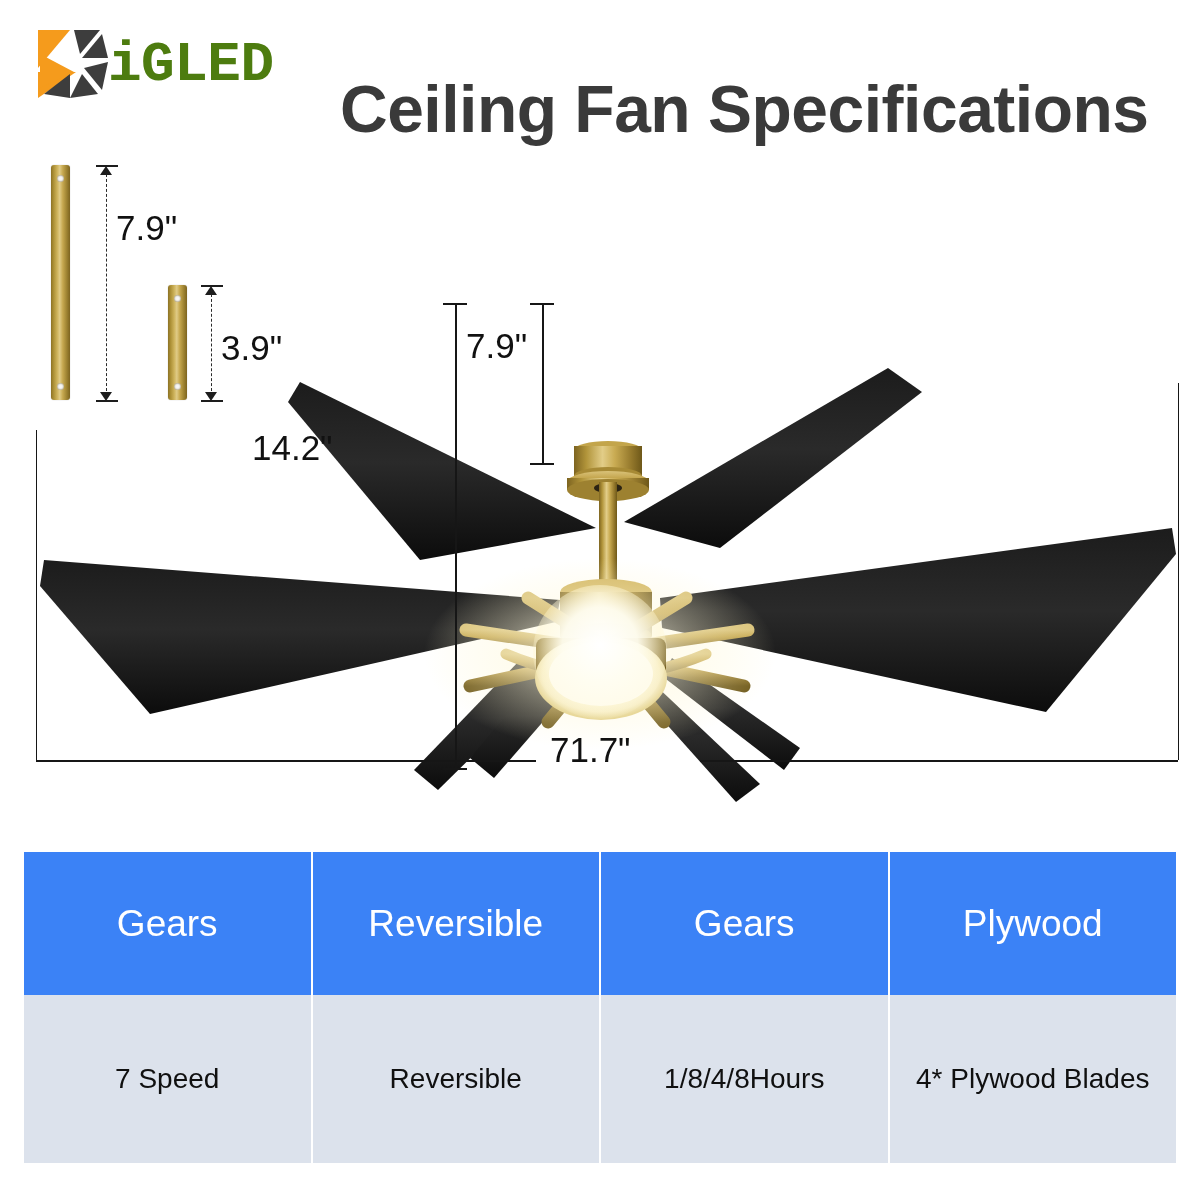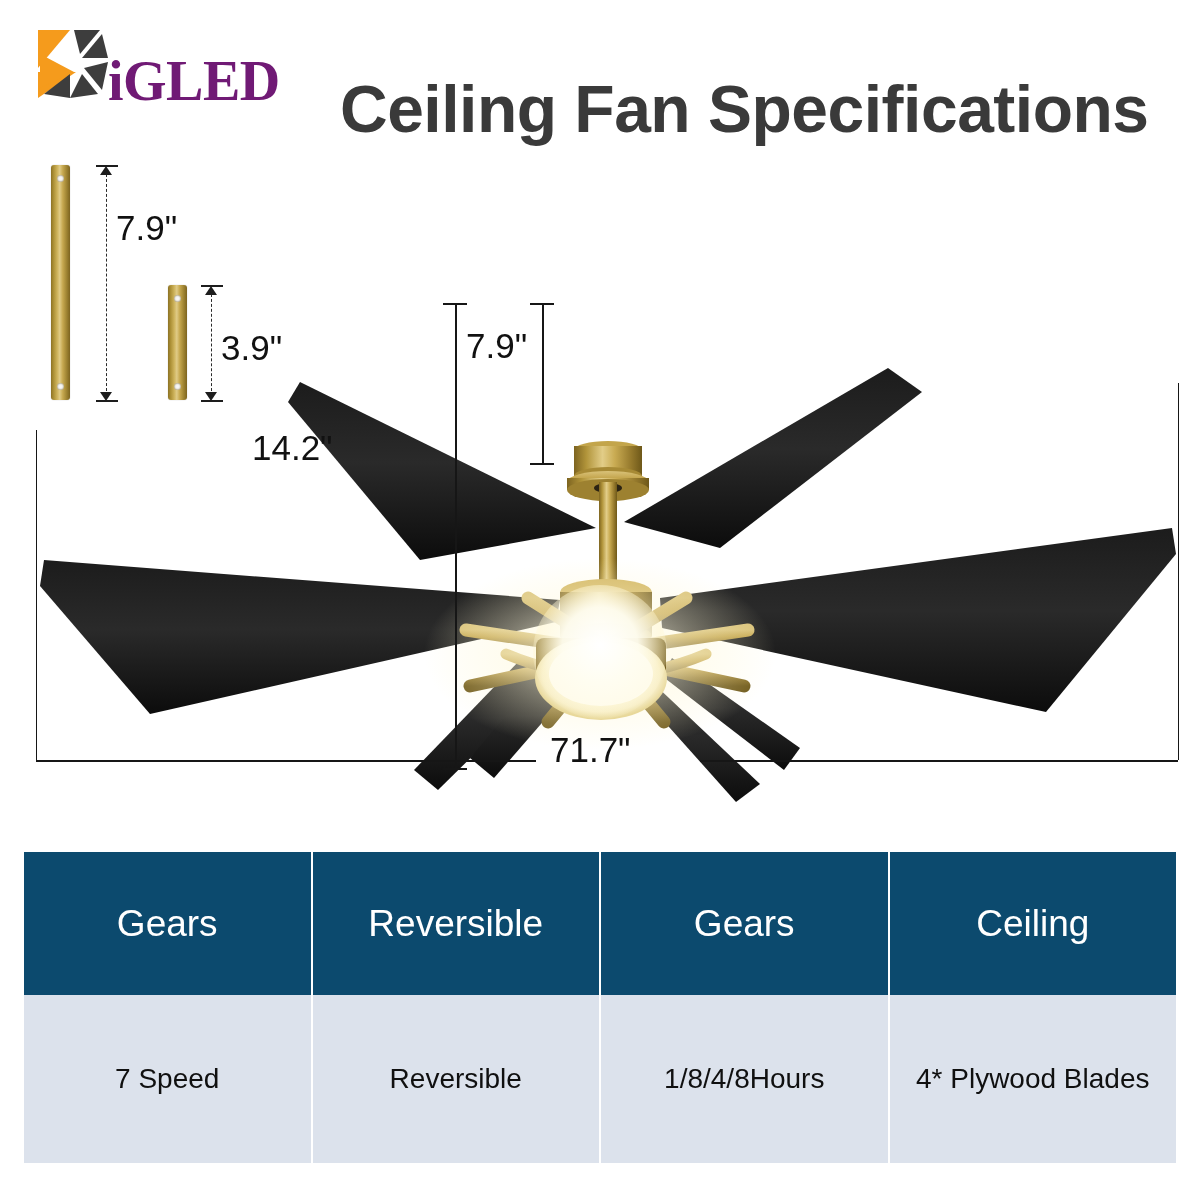--- a/index.html
+++ b/index.html
@@ -22,26 +22,26 @@
     left: 0; top: 0;
     width: 1200px; height: 130px;
   }
   #logo-mark {
     position: absolute;
     left: 30px; top: 28px;
     width: 86px; height: 72px;
   }
   #logo-wordmark {
     position: absolute;
-    left: 108px; top: 45px;
+    left: 108px; top: 29px;
     font-size: 56px;
     font-weight: 700;
     letter-spacing: -0.5px;
-    color: #701a75;
-    font-family: Liberation Serif, serif;
+    color: #4d7c0f;
+    font-family: Liberation Mono, monospace;
     line-height: 72px;
   }
   #page-title {
     position: absolute;
     left: 340px; top: 29px;
     font-size: 66px;
     font-weight: 700;
     color: #3a3a3a;
     line-height: 72px;
     letter-spacing: -0.5px;
@@ -146,21 +146,21 @@
   
   #spec-table {
     position: absolute;
     left: 22px; top: 852px;
     width: 1156px;
     border-collapse: separate;
     border-spacing: 2px 0;
     table-layout: fixed;
   }
   #spec-table th {
-    background: #0c4a6e;
+    background: #3b82f6;
     color: #ffffff;
     font-size: 37px;
     font-weight: 400;
     height: 141px;
     text-align: center;
     vertical-align: middle;
     border: 0;
     font-family: "Liberation Sans", sans-serif;
   }
   #spec-table td {
@@ -330,21 +330,21 @@
   <div class="dim-solid-h" style="left:700px; top:630px; width:478px;"></div>
   <div class="dim-label" style="left:550px; top:600px;">71.7"</div>
 </div>
 
 <table id="spec-table">
   <thead>
     <tr>
       <th>Gears</th>
       <th>Reversible</th>
       <th>Gears</th>
-      <th>Ceiling</th>
+      <th>Plywood</th>
     </tr>
   </thead>
   <tbody>
     <tr>
       <td>7 Speed</td>
       <td>Reversible</td>
       <td>1/8/4/8Hours</td>
       <td>4* Plywood Blades</td>
     </tr>
   </tbody>

